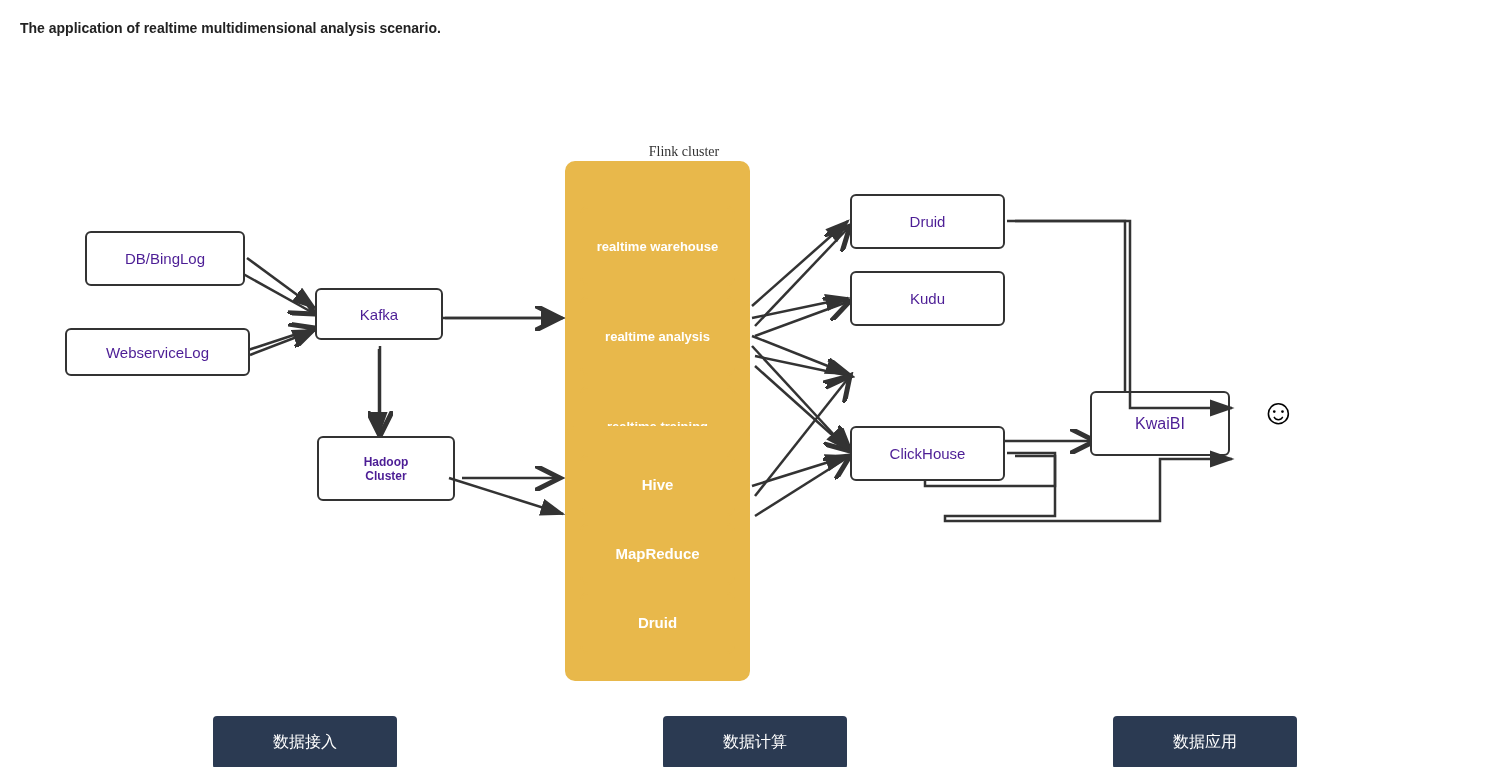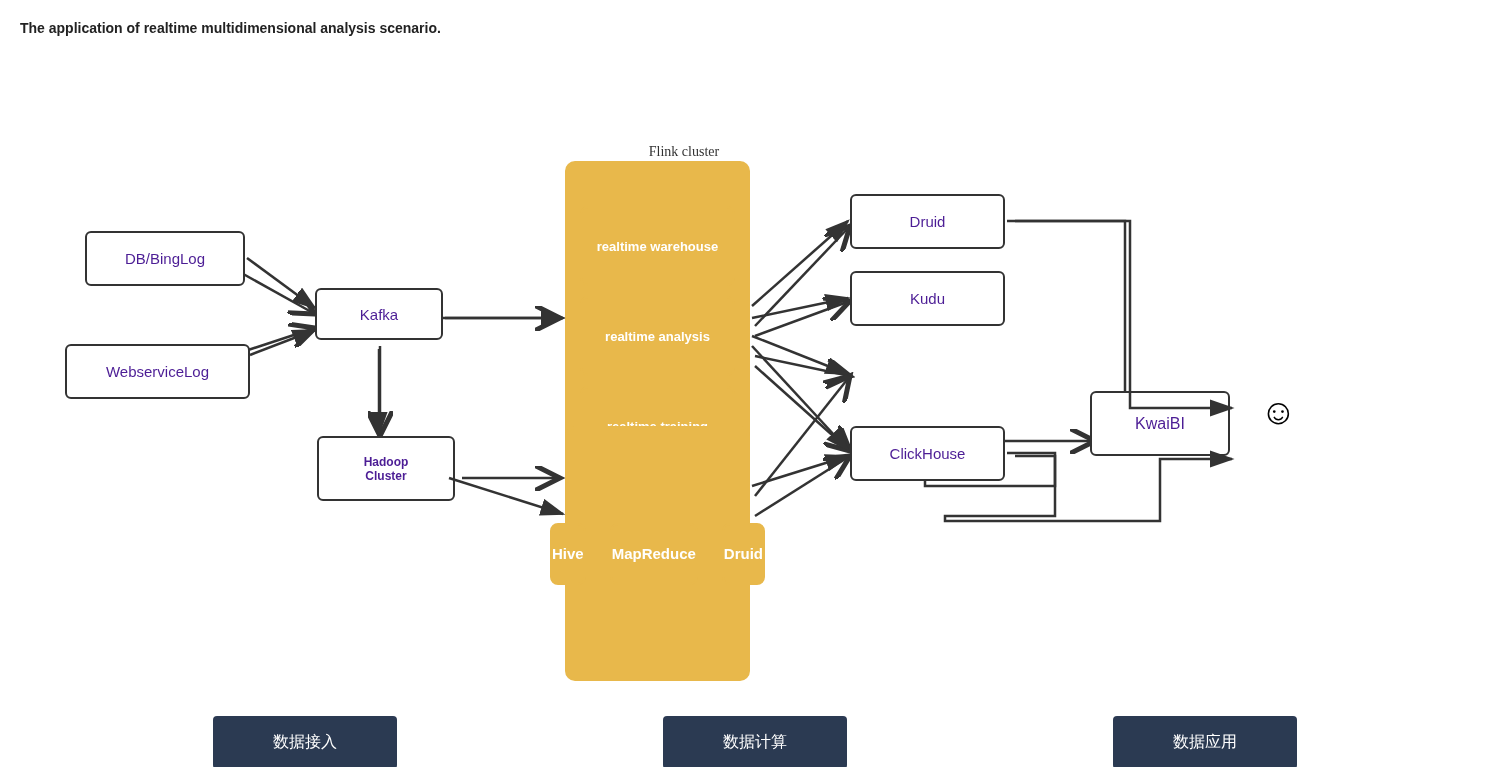--- a/index.html
+++ b/index.html
@@ -139,42 +139,42 @@
     <polyline points="990,155 1100,155 1100,350 1070,350" fill="none" stroke="#333" stroke-width="2.5" marker-end="url(#arrowhead-open)"></polyline>
 
     <polyline points="990,390 1030,390 1030,420 900,420 900,375 1070,375" fill="none" stroke="#333" stroke-width="2.5" marker-end="url(#arrowhead-open)"></polyline>
 
   </svg>
 
   <div class="flink-label" style="left:589px; top:78px; width:140px;font-family:Liberation Serif, serif;">Flink cluster</div>
 
   <div class="box" style="left:60px; top:165px; width:160px; height:55px;">DB/BingLog</div>
 
-  <div class="box" style="left:40px; top:278px; width:185px; height:55px;">WebserviceLog</div>
+  <div class="box" style="left:40px; top:262px; width:185px; height:48px;">WebserviceLog</div>
 
   <div class="box" style="left:290px; top:222px; width:128px; height:52px;">Kafka</div>
 
   <div class="box" style="left:292px; top:370px; width:138px; height:65px; font-size:12px;font-weight:bold;">
     <span style="white-space:pre-line;">Hadoop
 Cluster</span>
   </div>
 
   <div class="flink-wrapper" style="left:540px; top:95px; width:185px; height:350px; display:flex; flex-direction:column; gap:10px; align-items:center; justify-content:center;">
 
     <div class="box box-yellow" style="position:relative; width:155px; height:80px; font-size:13px; font-weight:600;">realtime
 warehouse</div>
 
     <div class="box box-yellow" style="position:relative; width:155px; height:80px; font-size:13px; font-weight:600;">realtime
 analysis</div>
 
     <div class="box box-yellow" style="position:relative; width:155px; height:80px; font-size:13px; font-weight:600;">realtime
 training</div>
   </div>
 
-  <div class="batch-wrapper" style="left:540px; top:360px; width:185px; height:255px; padding:10px; display:flex; gap:24px; align-items:center; justify-content:center;">
+  <div class="batch-wrapper" style="left:540px; top:360px; width:185px; height:255px; padding:10px; display:flex; flex-direction:column; gap:7px; align-items:center; justify-content:center;">
 
     <div class="box box-yellow" style="position:relative; width:155px; height:62px; font-size:15px; font-weight:600;">Hive</div>
 
     <div class="box box-yellow" style="position:relative; width:155px; height:62px; font-size:15px; font-weight:600;">MapReduce</div>
 
     <div class="box box-yellow" style="position:relative; width:155px; height:62px; font-size:15px; font-weight:600;">Druid</div>
   </div>
 
   <div class="box" style="left:825px; top:128px; width:155px; height:55px;">Druid</div>
 

